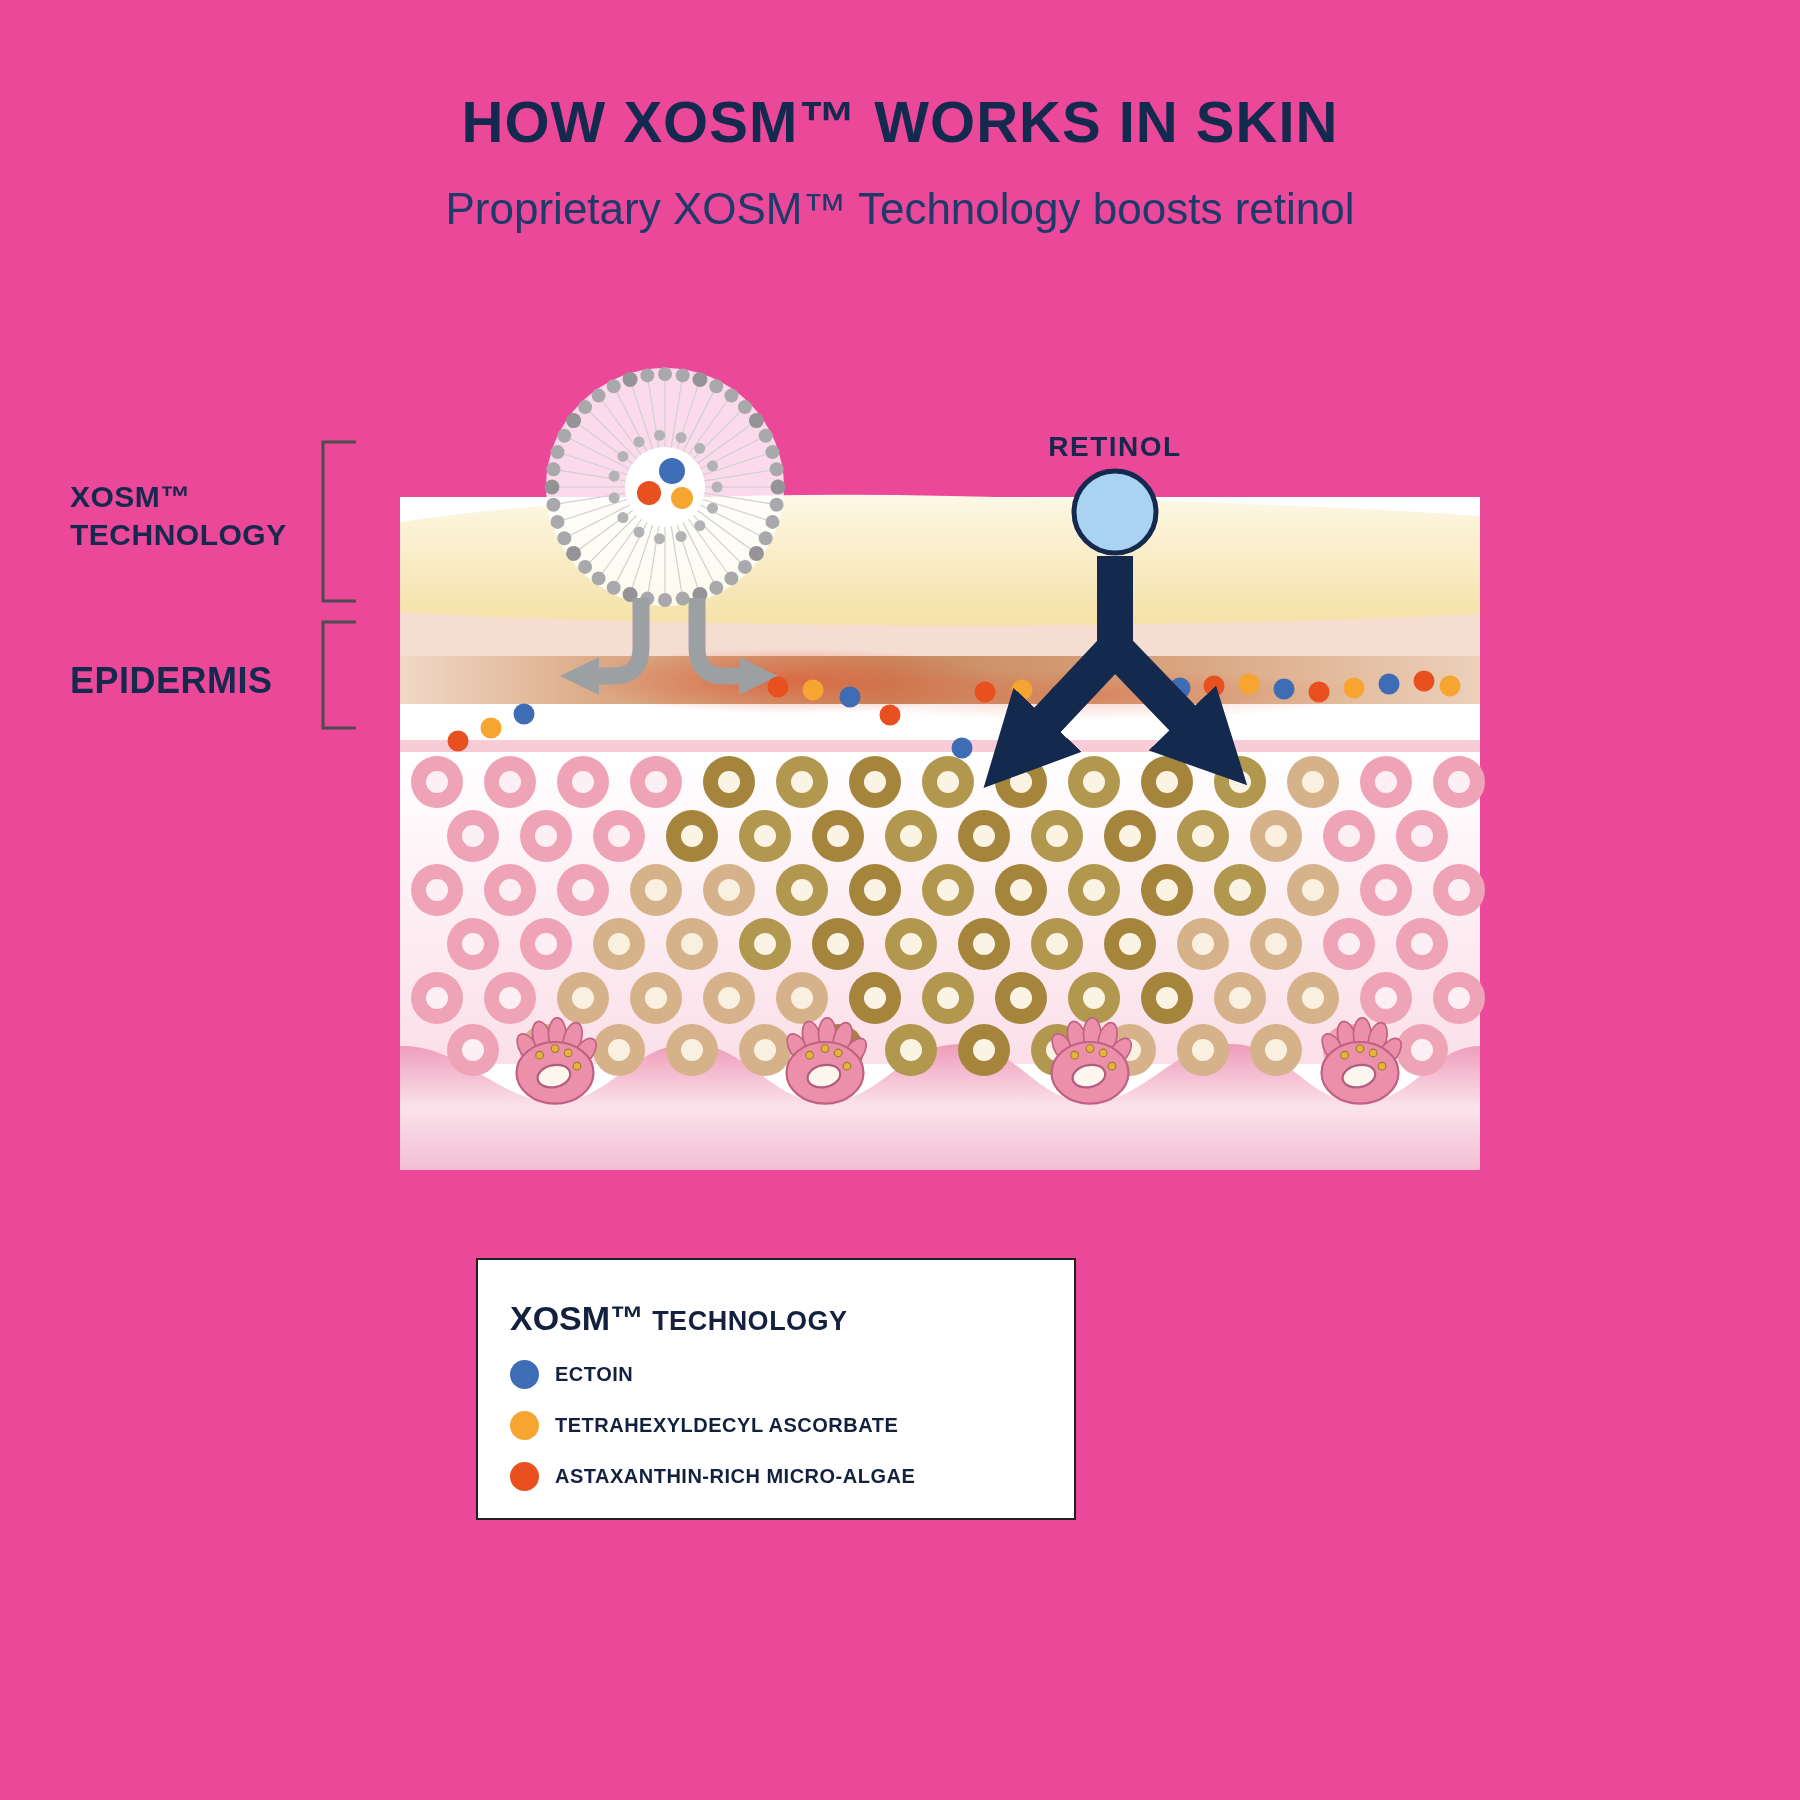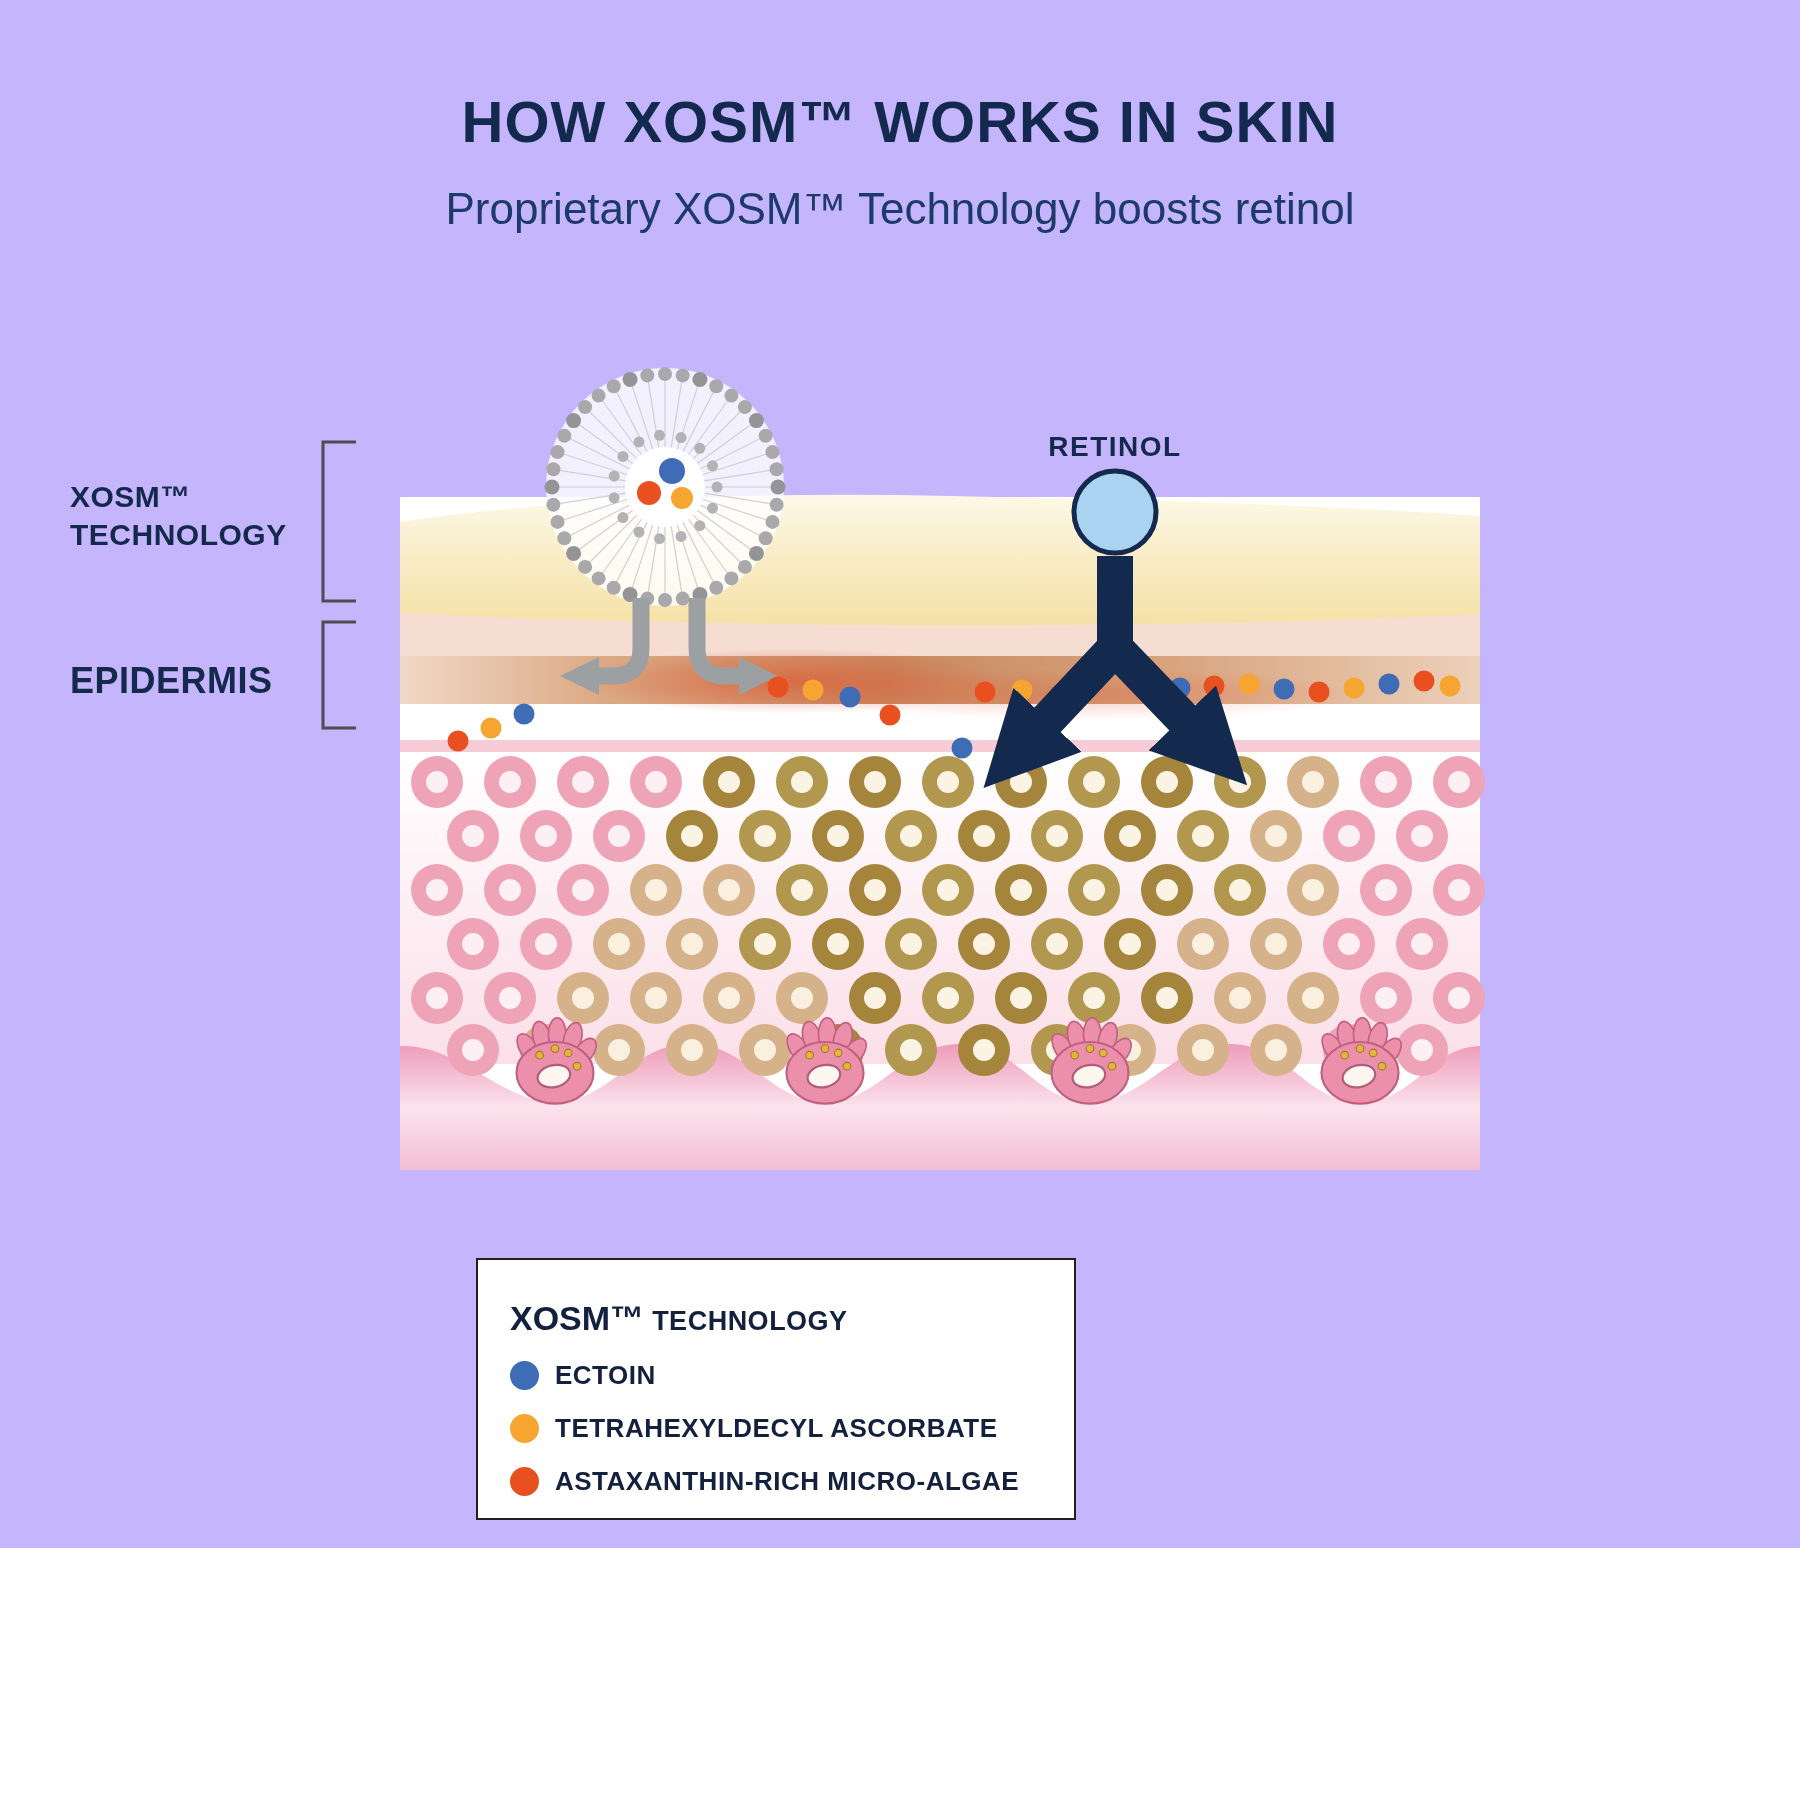--- a/index.html
+++ b/index.html
@@ -1,35 +1,35 @@
 <!DOCTYPE html>
 <html><head>
 <meta charset="utf-8">
 <style>
   html,body{margin:0;padding:0;}
   body{font-family:"Liberation Sans", sans-serif;}
-  .canvas{position:relative;width:1800px;height:1548px;background:#c4b5fd;overflow:hidden;}
+  .canvas{position:relative;width:1800px;height:1800px;background:#ec4899;overflow:hidden;}
   .title{position:absolute;top:88px;left:0;width:1800px;text-align:center;
          font-size:58px;font-weight:bold;color:#14294e;letter-spacing:1px;margin:0;}
   .subtitle{position:absolute;top:180px;left:340px;width:1120px;text-align:center;
             font-size:44px;color:#1d3a68;line-height:1.32;}
   .subtitle b{font-weight:normal;}
   .lbl{position:absolute;font-weight:bold;color:#15294d;}
   .lbl-xosm{top:478px;left:70px;font-size:30px;line-height:1.25;letter-spacing:0.5px;}
   .lbl-epidermis{top:660px;left:70px;font-size:36px;letter-spacing:0.5px;}
   .lbl-retinol{top:431px;left:1005px;width:220px;text-align:center;font-size:28px;letter-spacing:1.5px;}
   .illus{position:absolute;left:0;top:0;width:1800px;height:1800px;}
   .legend{position:absolute;left:476px;top:1258px;width:600px;height:262px;background:#ffffff;
           border:2px solid #231f20;box-sizing:border-box;padding:26px 32px;}
   .legend-title{color:#13213f;font-weight:bold;margin-top:13px;}
   .legend-title .big{font-size:34px;}
   .legend-title .rest{font-size:27px;letter-spacing:0.5px;}
   .legend-row{display:flex;align-items:center;gap:16px;margin-top:22px;}
   .legend-dot{width:29px;height:29px;border-radius:50%;flex:0 0 auto;}
-  .legend-label{font-size:26px;font-weight:bold;color:#13213f;letter-spacing:0.5px;}
+  .legend-label{font-size:20px;font-weight:bold;color:#13213f;letter-spacing:0.5px;}
 </style>
 </head>
 <body>
 
 <div class="canvas">
 
   <h1 class="title">HOW XOSM™ WORKS IN SKIN</h1>
 
   <div class="subtitle">
     <div><span>Proprietary XOSM™ Technology </span><b>boosts retinol</b></div>

